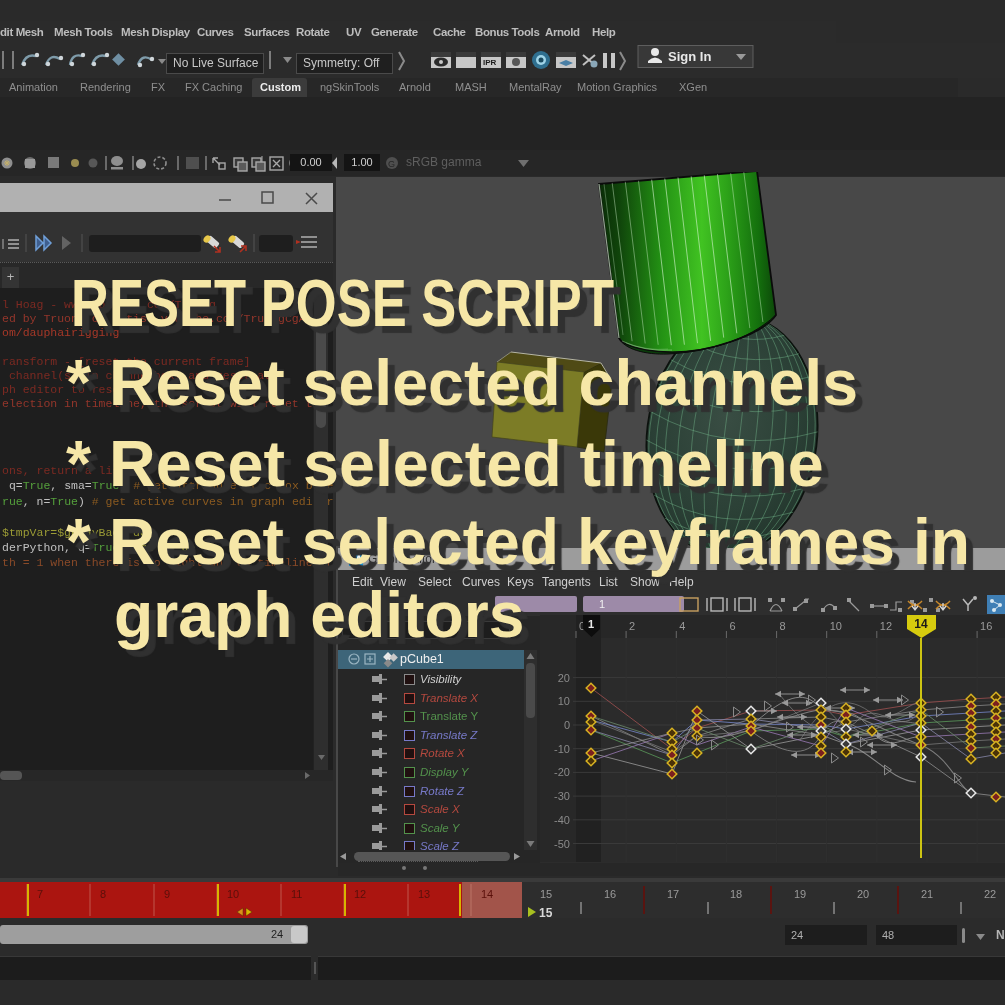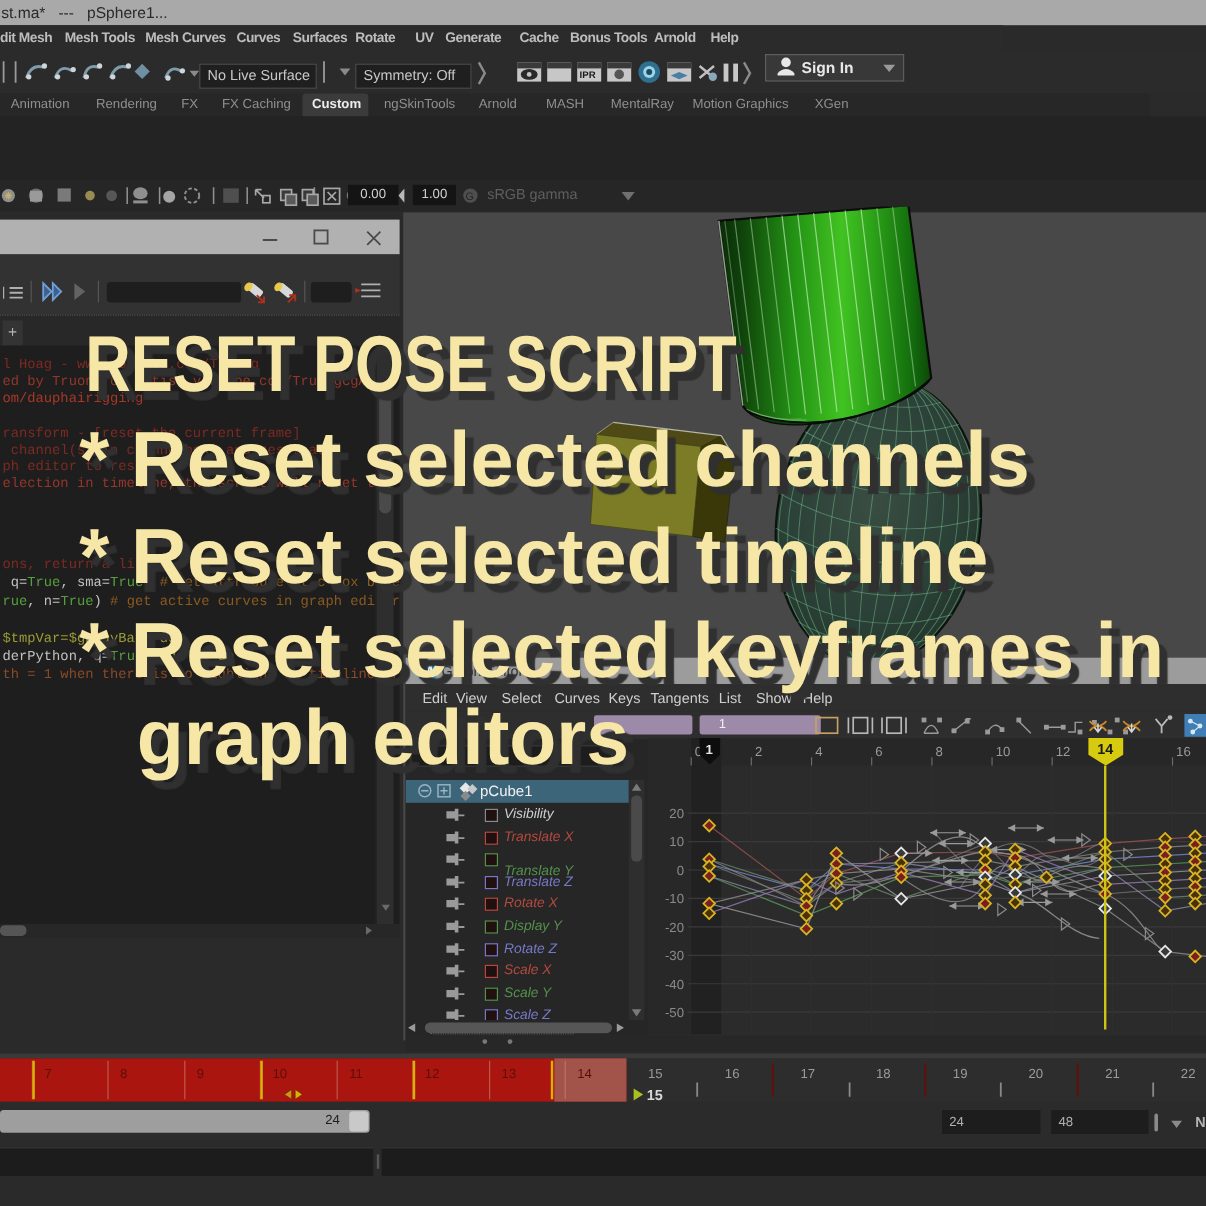--- a/index.html
+++ b/index.html
@@ -4,28 +4,25 @@
 <style>
   html,body{margin:0;padding:0;background:#2a2a2a;}
   #stage{position:relative;width:1005px;height:1005px;overflow:hidden;background:#2a2a2a;
     font-family:"Liberation Sans",sans-serif;}
   .abs{position:absolute;}
 </style>
 </head>
 <body>
 <div id="stage">
 
-  <div class="abs" style="left:0;top:0;width:1005px;height:21px;background:#a9a9a9;color:#2a2a2a;font-size:13px;">
-    <span class="abs" style="left:1px;top:3px;">st.ma*&nbsp;&nbsp;&nbsp;---&nbsp;&nbsp;&nbsp;pSphere1...</span>
-  </div>
 
   <div class="abs" style="left:0;top:21px;width:836px;height:22px;background:#2b2b2b;color:#bdbdbd;font-size:11.5px;font-weight:600;letter-spacing:-0.4px;">
     <span class="abs" style="left:0px;top:5px;">dit Mesh</span>
     <span class="abs" style="left:54px;top:5px;">Mesh Tools</span>
-    <span class="abs" style="left:121px;top:5px;">Mesh Curves</span>
+    <span class="abs" style="left:121px;top:5px;">Mesh Display</span>
     <span class="abs" style="left:197px;top:5px;">Curves</span>
     <span class="abs" style="left:244px;top:5px;">Surfaces</span>
     <span class="abs" style="left:296px;top:5px;">Rotate</span>
     <span class="abs" style="left:346px;top:5px;">UV</span>
     <span class="abs" style="left:371px;top:5px;">Generate</span>
     <span class="abs" style="left:433px;top:5px;">Cache</span>
     <span class="abs" style="left:475px;top:5px;">Bonus Tools</span>
     <span class="abs" style="left:545px;top:5px;">Arnold</span>
     <span class="abs" style="left:592px;top:5px;">Help</span>
   </div>
@@ -418,21 +415,21 @@
             </svg>
 <div class="abs" style="left:66px;top:4px;width:9px;height:9px;background:#201010;border:1.5px solid #b5493f;"></div>
 <span class="abs" style="left:82px;top:3px;color:#b5493f;font-size:11.5px;font-style:italic;">Translate X</span>
 </div>
 <div class="abs" style="left:0;top:91px;width:186px;height:19px;">
 <svg width="60" height="19" style="position:absolute">
               <path d="M34 6 l7 0 l0 -2 l3 0 l0 10 l-3 0 l0 -2 l-7 0 z" fill="#9a9a9a"></path>
               <path d="M44 9.5 l5 0" stroke="#9a9a9a" stroke-width="1.5"></path>
             </svg>
 <div class="abs" style="left:66px;top:4px;width:9px;height:9px;background:#201010;border:1.5px solid #53924c;"></div>
-<span class="abs" style="left:82px;top:13px;color:#53924c;font-size:11.5px;font-style:italic;text-align:right;">Translate Y</span>
+<span class="abs" style="left:82px;top:3px;color:#53924c;font-size:11.5px;text-align:right;">Translate Y</span>
 </div>
 <div class="abs" style="left:0;top:110px;width:186px;height:19px;">
 <svg width="60" height="19" style="position:absolute">
               <path d="M34 6 l7 0 l0 -2 l3 0 l0 10 l-3 0 l0 -2 l-7 0 z" fill="#9a9a9a"></path>
               <path d="M44 9.5 l5 0" stroke="#9a9a9a" stroke-width="1.5"></path>
             </svg>
 <div class="abs" style="left:66px;top:4px;width:9px;height:9px;background:#201010;border:1.5px solid #7779c8;"></div>
 <span class="abs" style="left:82px;top:3px;color:#7779c8;font-size:11.5px;font-style:italic;">Translate Z</span>
 </div>
 <div class="abs" style="left:0;top:128px;width:186px;height:19px;">

